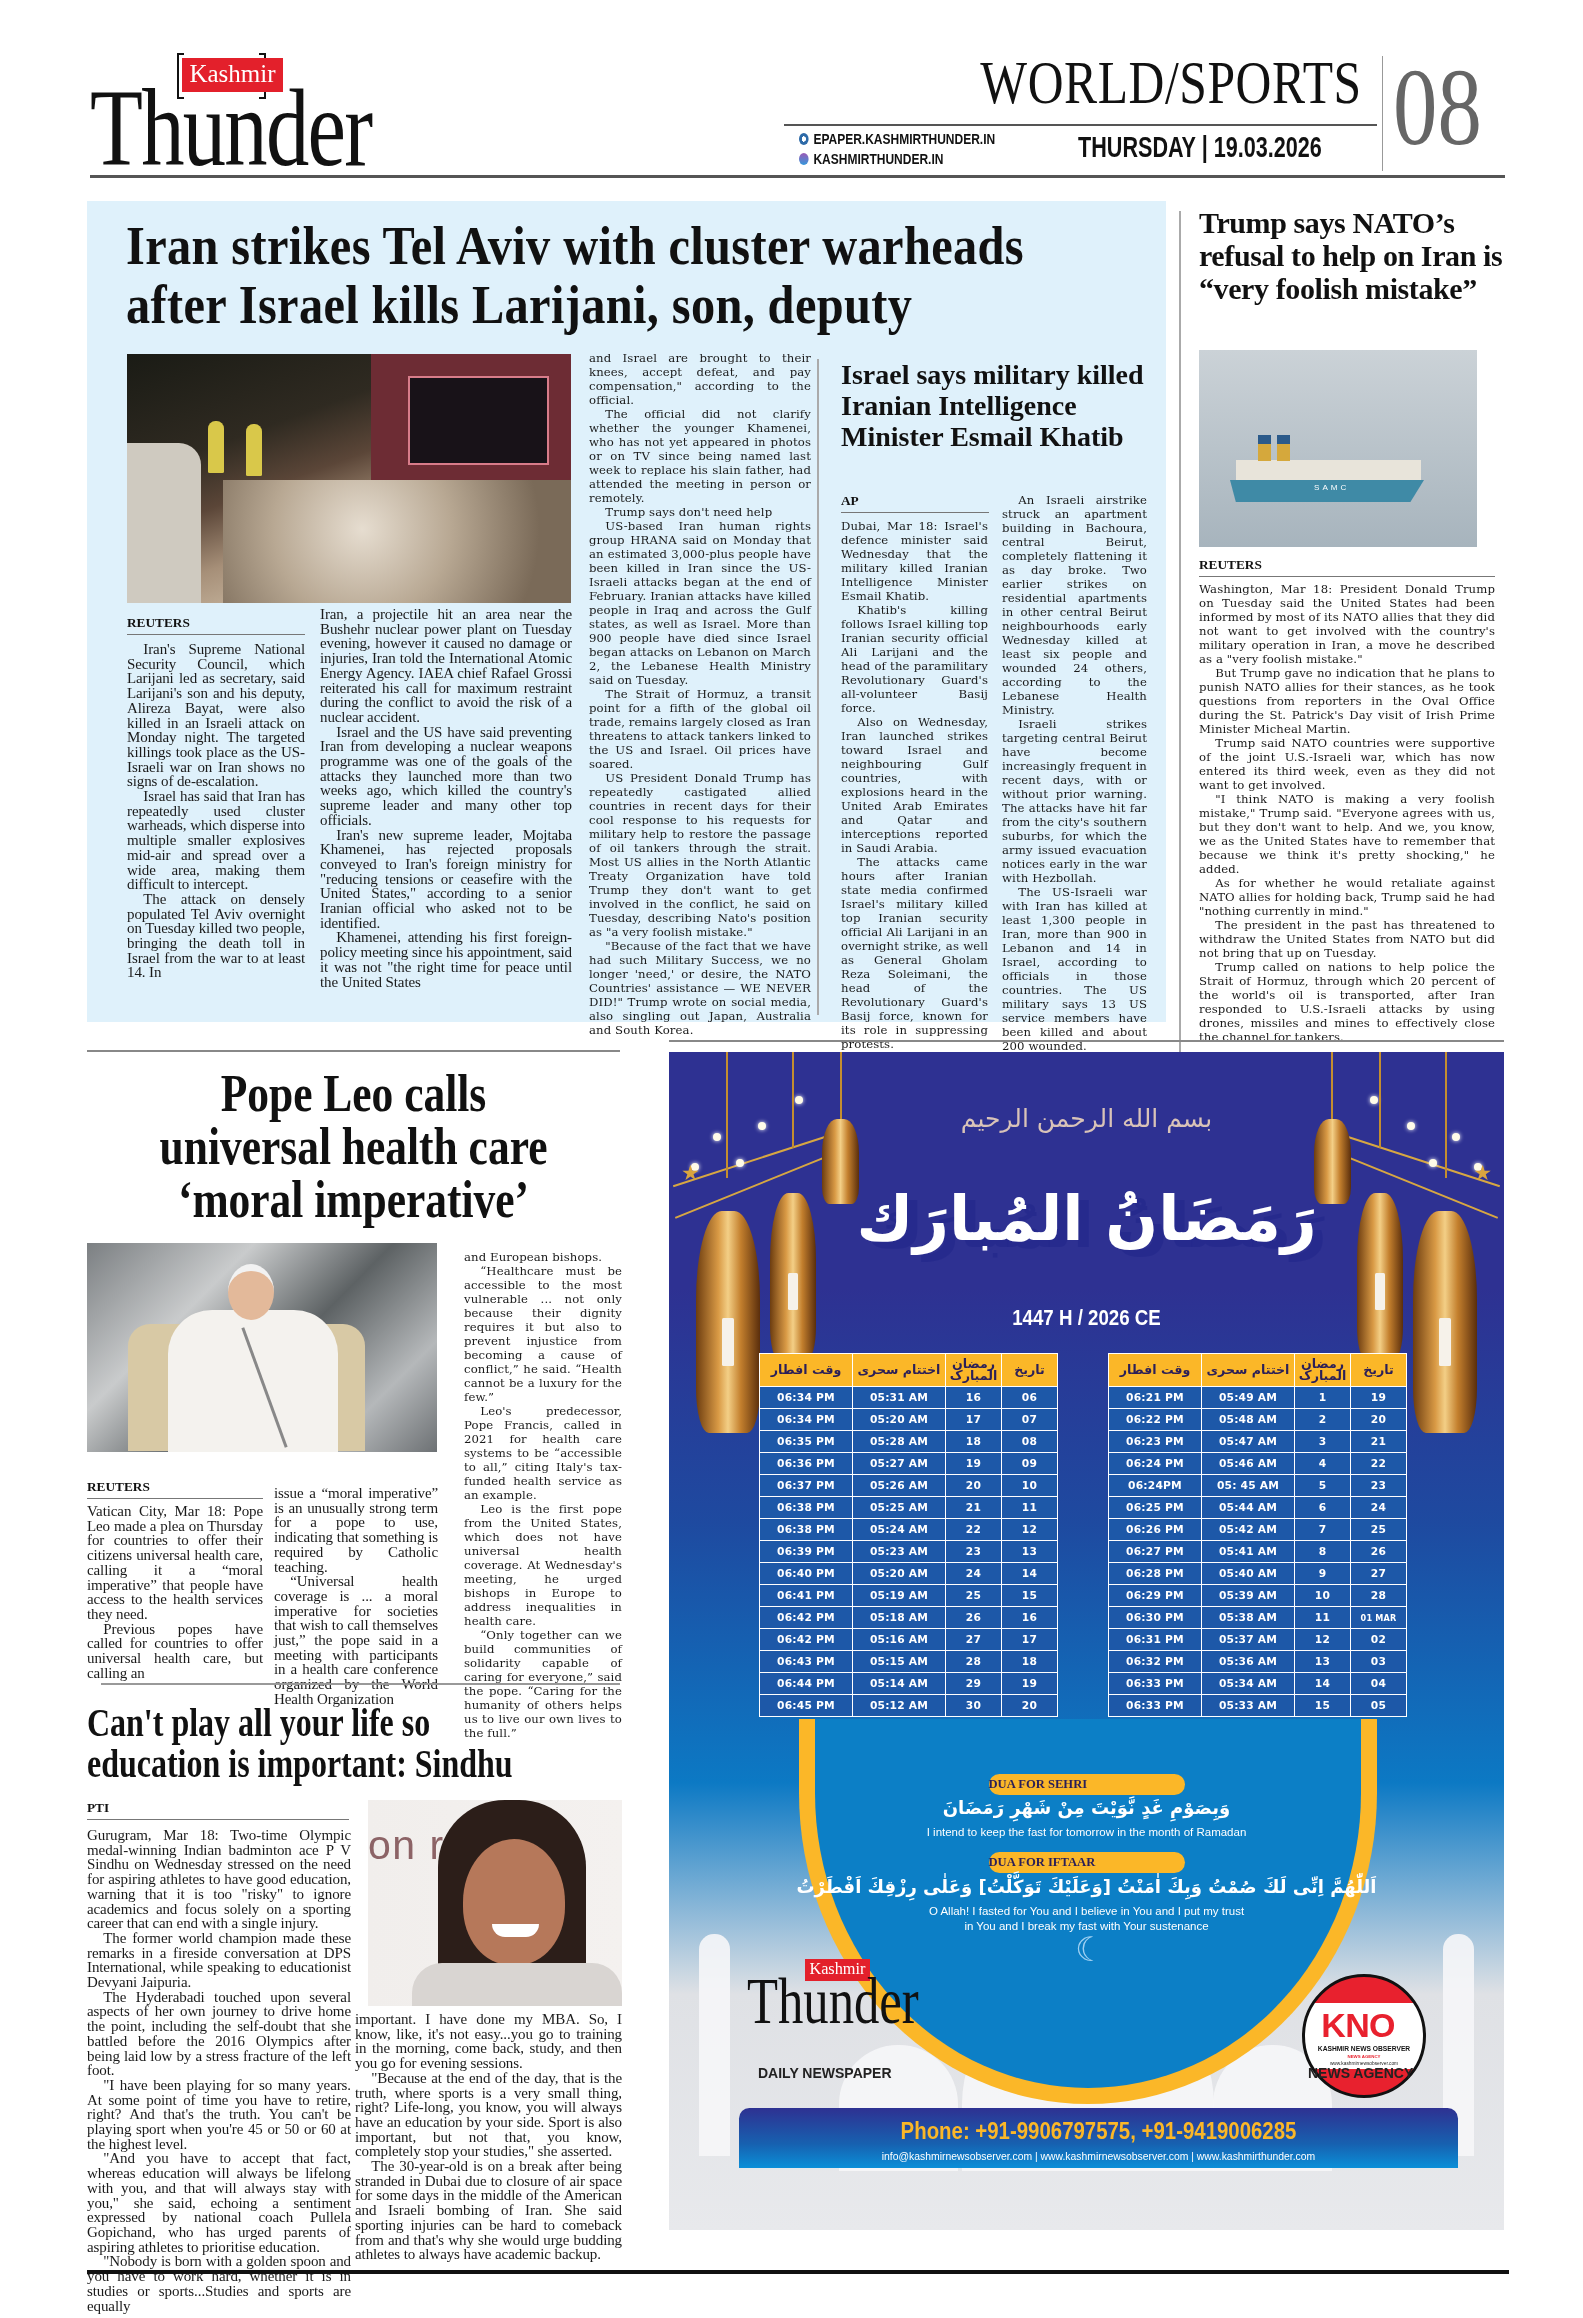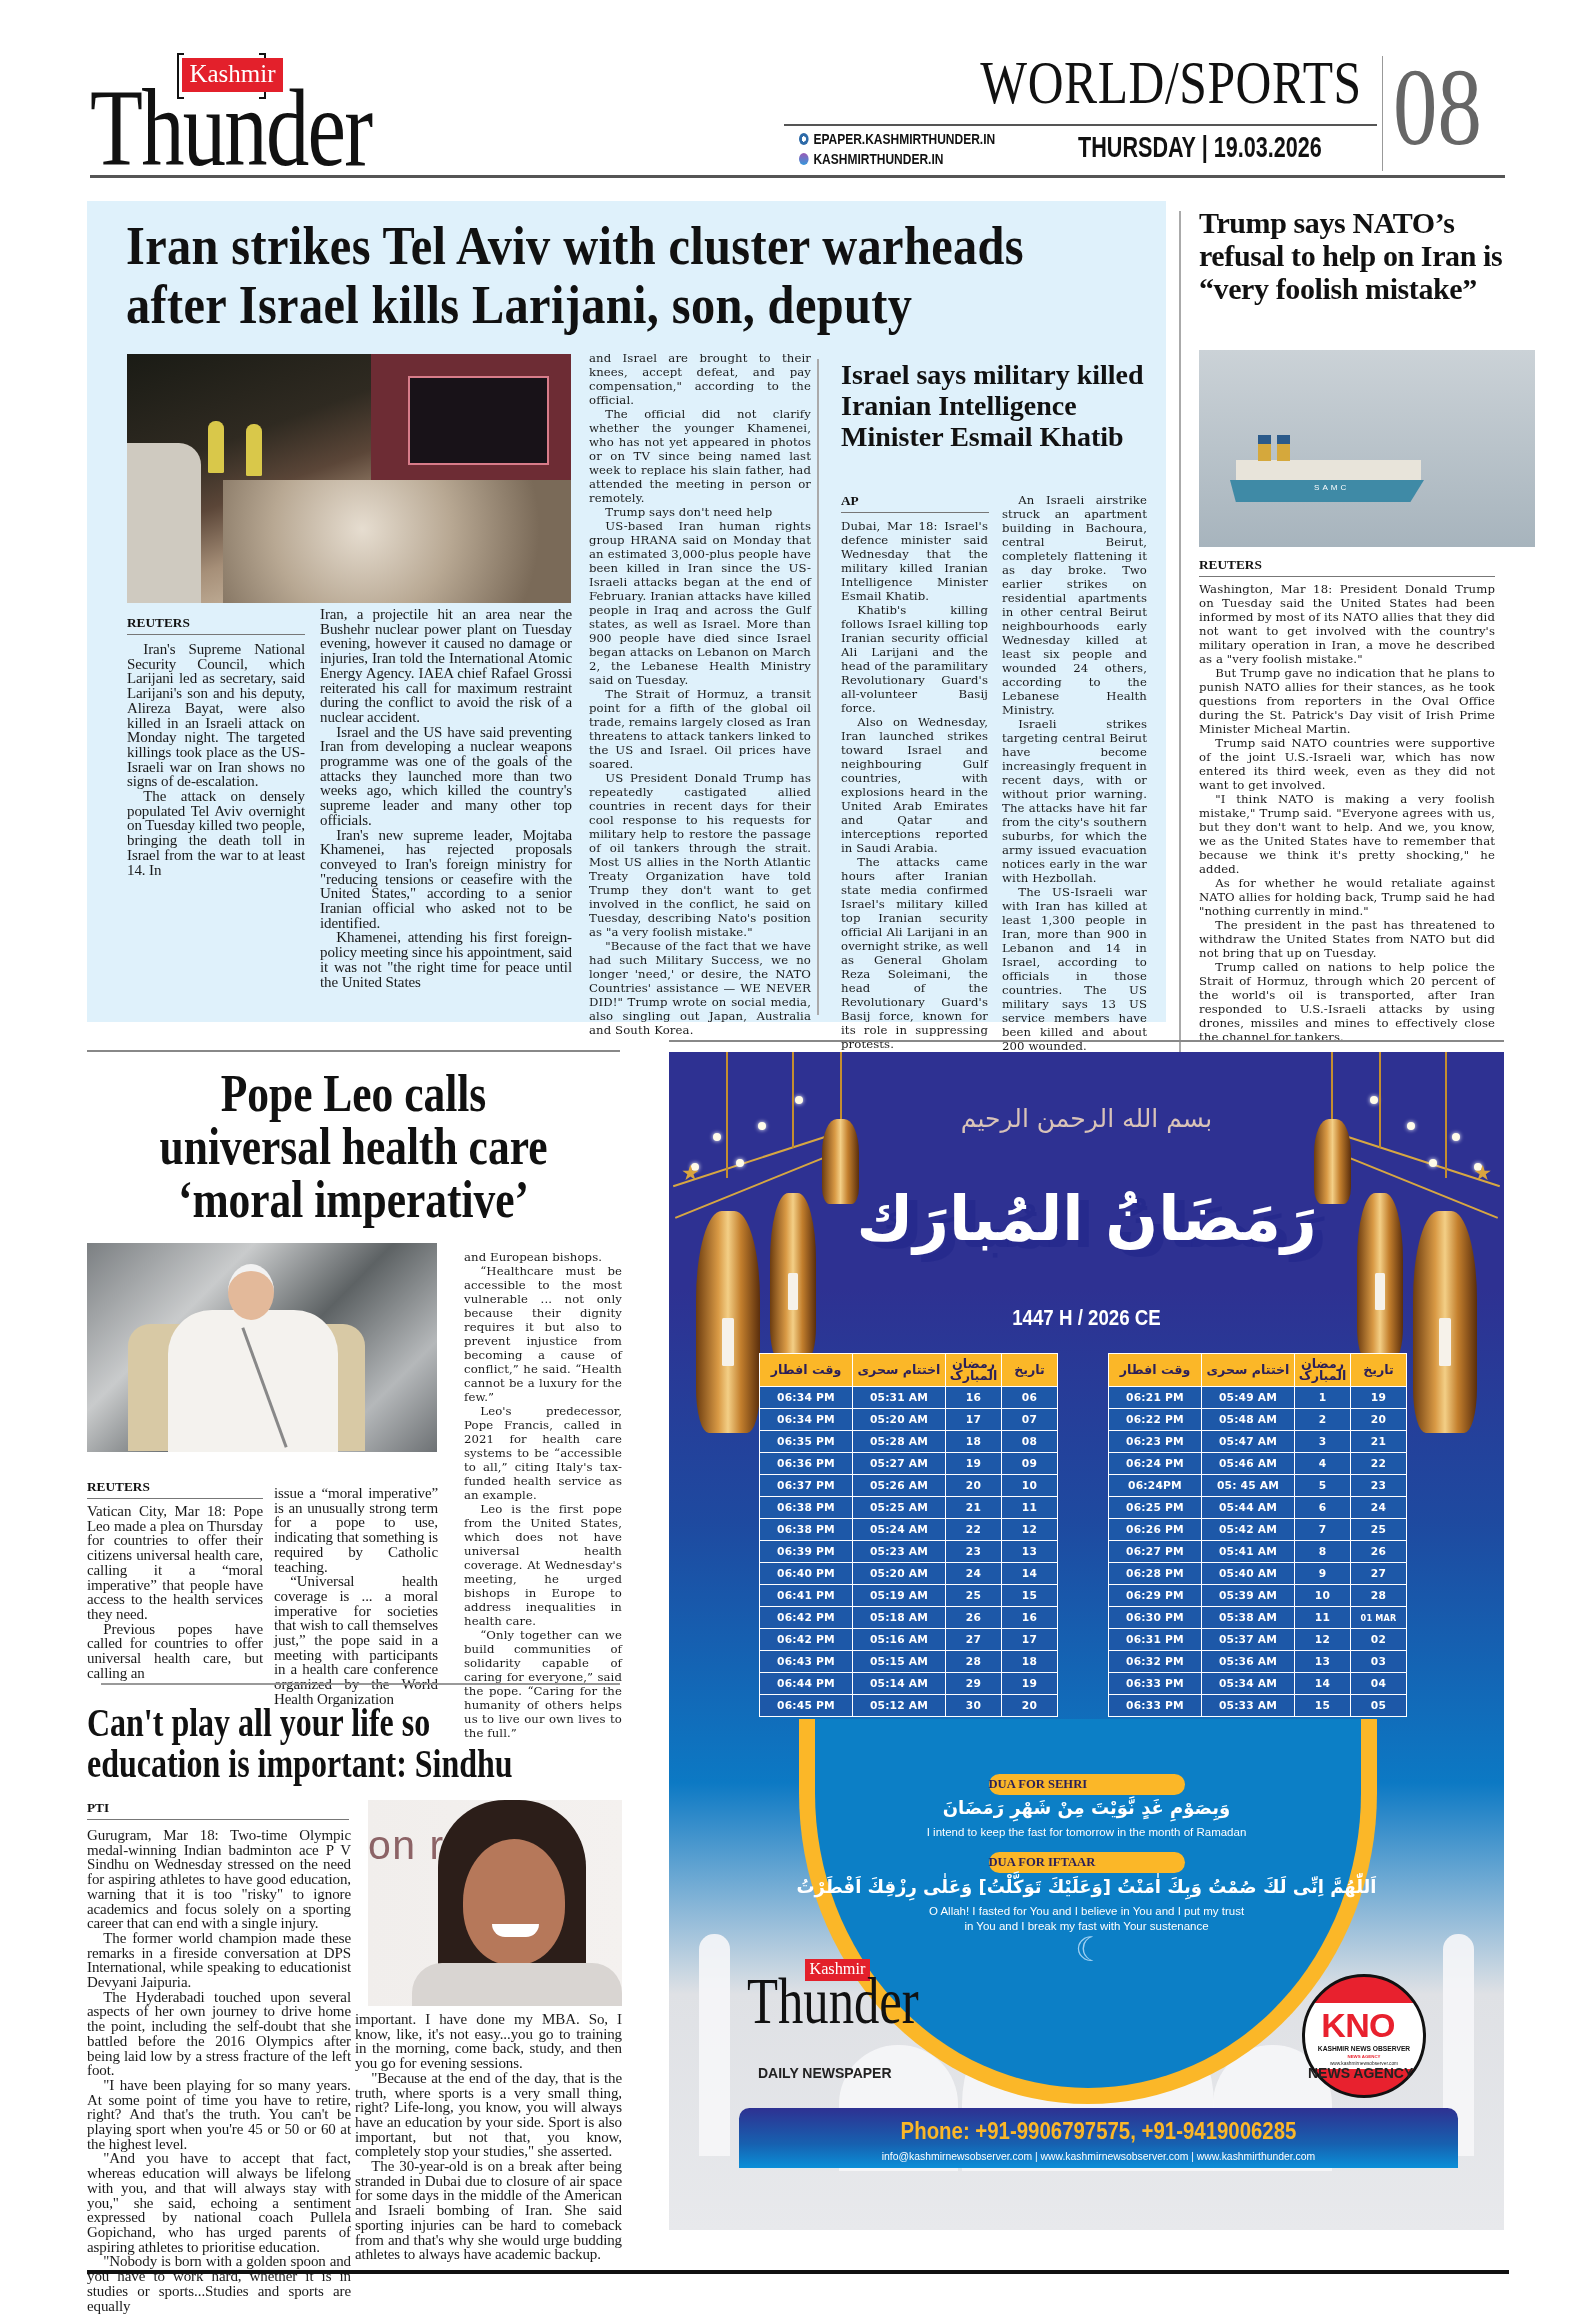--- a/index.html
+++ b/index.html
@@ -48,21 +48,21 @@
   #lead-col3{left:589px;top:351px;width:222px}
   #lead-divider{left:817px;top:359px;width:1.5px;height:656px;background:#aaa}
 
   #side-headline{left:841px;top:359px;width:326px;font-family:"Liberation Serif",serif;font-weight:bold;font-size:28px;line-height:31px}
   #side-col1{left:841px;top:519px;width:147px}
   #side-byline2{left:841px;top:493px;width:148px}
   #side-col2{left:1002px;top:437px;width:145px}
 
   #right-divider{left:1179px;top:211px;width:1.5px;height:848px;background:#aaa}
   #nato-headline{left:1199px;top:206px;width:311px;font-family:"Liberation Serif",serif;font-weight:bold;font-size:30px;line-height:33px;letter-spacing:-0.4px}
-  #ship-photo{left:1199px;top:350px;width:336px;height:197px;background:linear-gradient(180deg,#cbd2d7 0%,#b9c3ca 50%,#a7b4bd 100%)}
+  #ship-photo{left:1199px;top:350px;width:278px;height:197px;background:linear-gradient(180deg,#cbd2d7 0%,#b9c3ca 50%,#a7b4bd 100%)}
   #ship-photo .hull{position:absolute;left:31px;top:130px;width:194px;height:22px;background:#3f8aa6;clip-path:polygon(0 0,100% 0,93% 100%,3% 100%)}
   #ship-photo .deck{position:absolute;left:37px;top:110px;width:185px;height:21px;background:#e8e4da}
   #ship-photo .funnel{position:absolute;top:85px;width:13.3px;height:26px;background:#d5a83c;border-top:9px solid #2b5a8a}
   #ship-photo .mark{position:absolute;left:115px;top:133px;color:#fff;font-family:"Liberation Sans",sans-serif;font-size:8.1px;letter-spacing:3px}
   #nato-byline{left:1199px;top:557px;width:296px}
   #nato-col{left:1199px;top:582px;width:296px}
 
   #mid-rule{left:87px;top:1050px;width:533px;height:1.5px;background:#888}
   #mid-rule2{left:669px;top:1040px;width:835px;height:1.5px;background:#888}
 
@@ -174,20 +174,21 @@
   <div class="bldg"></div>
   <div class="win"></div>
   <div class="debris"></div>
   <div class="ff" style="left:81px;top:67px"></div>
   <div class="ff" style="left:119px;top:70px"></div>
   <div class="van"></div>
 </div>
 <div id="lead-byline" class="abs byline">REUTERS</div>
 <div id="lead-col1" class="abs col cond">
   <p>Iran's Supreme National Security Council, which Larijani led as secretary, said Larijani's son and his deputy, Alireza Bayat, were also killed in an Israeli attack on Monday night. The targeted killings took place as the US-Israeli war on Iran shows no signs of de-escalation.</p>
+  <p>Israel has said that Iran has repeatedly used cluster warheads, which disperse into multiple smaller explosives mid-air and spread over a wide area, making them difficult to intercept.</p>
   <p>The attack on densely populated Tel Aviv overnight on Tuesday killed two people, bringing the death toll in Israel from the war to at least 14. In</p>
 </div>
 <div id="lead-col2" class="abs col cond">
   <p class="first">Iran, a projectile hit an area near the Bushehr nuclear power plant on Tuesday evening, however it caused no damage or injuries, Iran told the International Atomic Energy Agency. IAEA chief Rafael Grossi reiterated his call for maximum restraint during the conflict to avoid the risk of a nuclear accident.</p>
   <p>Israel and the US have said preventing Iran from developing a nuclear weapons programme was one of the goals of the attacks they launched more than two weeks ago, which killed the country's supreme leader and many other top officials.</p>
   <p>Iran's new supreme leader, Mojtaba Khamenei, has rejected proposals conveyed to Iran's foreign ministry for "reducing tensions or ceasefire with the United States," according to a senior Iranian official who asked not to be identified.</p>
   <p>Khamenei, attending his first foreign-policy meeting since his appointment, said it was not "the right time for peace until the United States</p>
 </div>
 <div id="lead-col3" class="abs col tight">
   <p class="first">and Israel are brought to their knees, accept defeat, and pay compensation," according to the official.</p>

